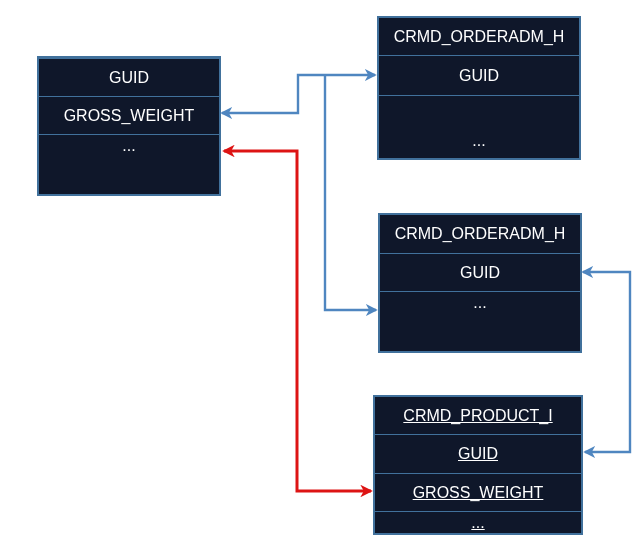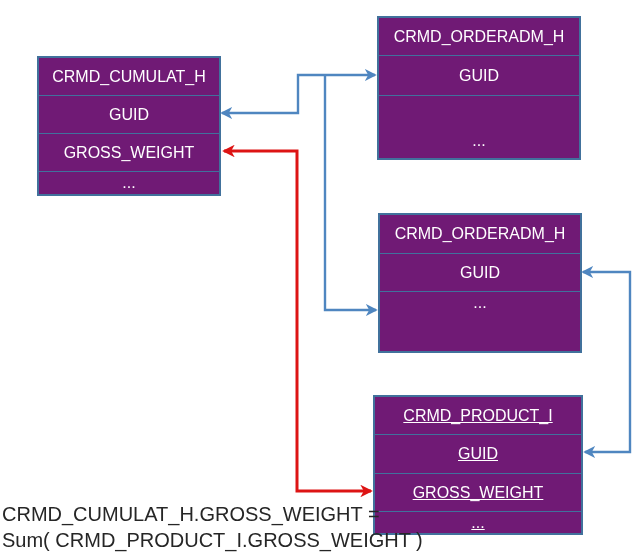--- a/index.html
+++ b/index.html
@@ -9,21 +9,21 @@
     background: #ffffff;
   }
   .stage {
     position: relative;
     width: 640px; height: 559px;
     background: #ffffff;
     overflow: hidden;
   }
   .tbox {
     position: absolute;
-    background: #701a75;
+    background: #0f172a;
     border: 2px solid #41719c;
     box-sizing: border-box;
     color: #ffffff;
     font-size: 16px;
   }
   .trow {
     display: flex;
     align-items: center;
     justify-content: center;
     box-sizing: border-box;
@@ -50,21 +50,20 @@
     color: #262626;
     white-space: nowrap;
   }
 </style>
 </head>
 <body>
 
 <div class="stage">
 
   <div class="tbox" style="left:37px; top:56px; width:184px; height:140px;">
-    <div class="trow title" style="height:37px;">CRMD_CUMULAT_H</div>
     <div class="trow" style="height:38px;">GUID</div>
     <div class="trow" style="height:38px;">GROSS_WEIGHT</div>
     <div class="trow" style="height:23px;">...</div>
   </div>
 
   <div class="tbox" style="left:377px; top:16px; width:204px; height:144px;">
     <div class="trow title" style="height:37px;">CRMD_ORDERADM_H</div>
     <div class="trow" style="height:40px;">GUID</div>
     <div class="trow dots-low" style="height:63px;">...</div>
   </div>
@@ -94,18 +93,14 @@
 
     <path d="M222,113 H298 V75 H375" fill="none" stroke-width="2.4" marker-start="url(#arrow-blue)" marker-end="url(#arrow-blue)" stroke="#4f86c0"></path>
 
     <path d="M325,75 V310 H376" fill="none" stroke-width="2.4" marker-end="url(#arrow-blue)" stroke="#4f86c0"></path>
 
     <path d="M583,272 H630 V452 H585" fill="none" stroke-width="2.4" marker-start="url(#arrow-blue)" marker-end="url(#arrow-blue)" stroke="#4f86c0"></path>
 
     <path d="M224,151 H297 V491 H371" fill="none" stroke-width="3" marker-start="url(#arrow-red)" marker-end="url(#arrow-red)" stroke="#dd1414"></path>
   </svg>
 
-  <div class="formula">
-    <div>CRMD_CUMULAT_H.GROSS_WEIGHT =</div>
-    <div>Sum( CRMD_PRODUCT_I.GROSS_WEIGHT )</div>
-  </div>
 
 </div>
 
 </body></html>

